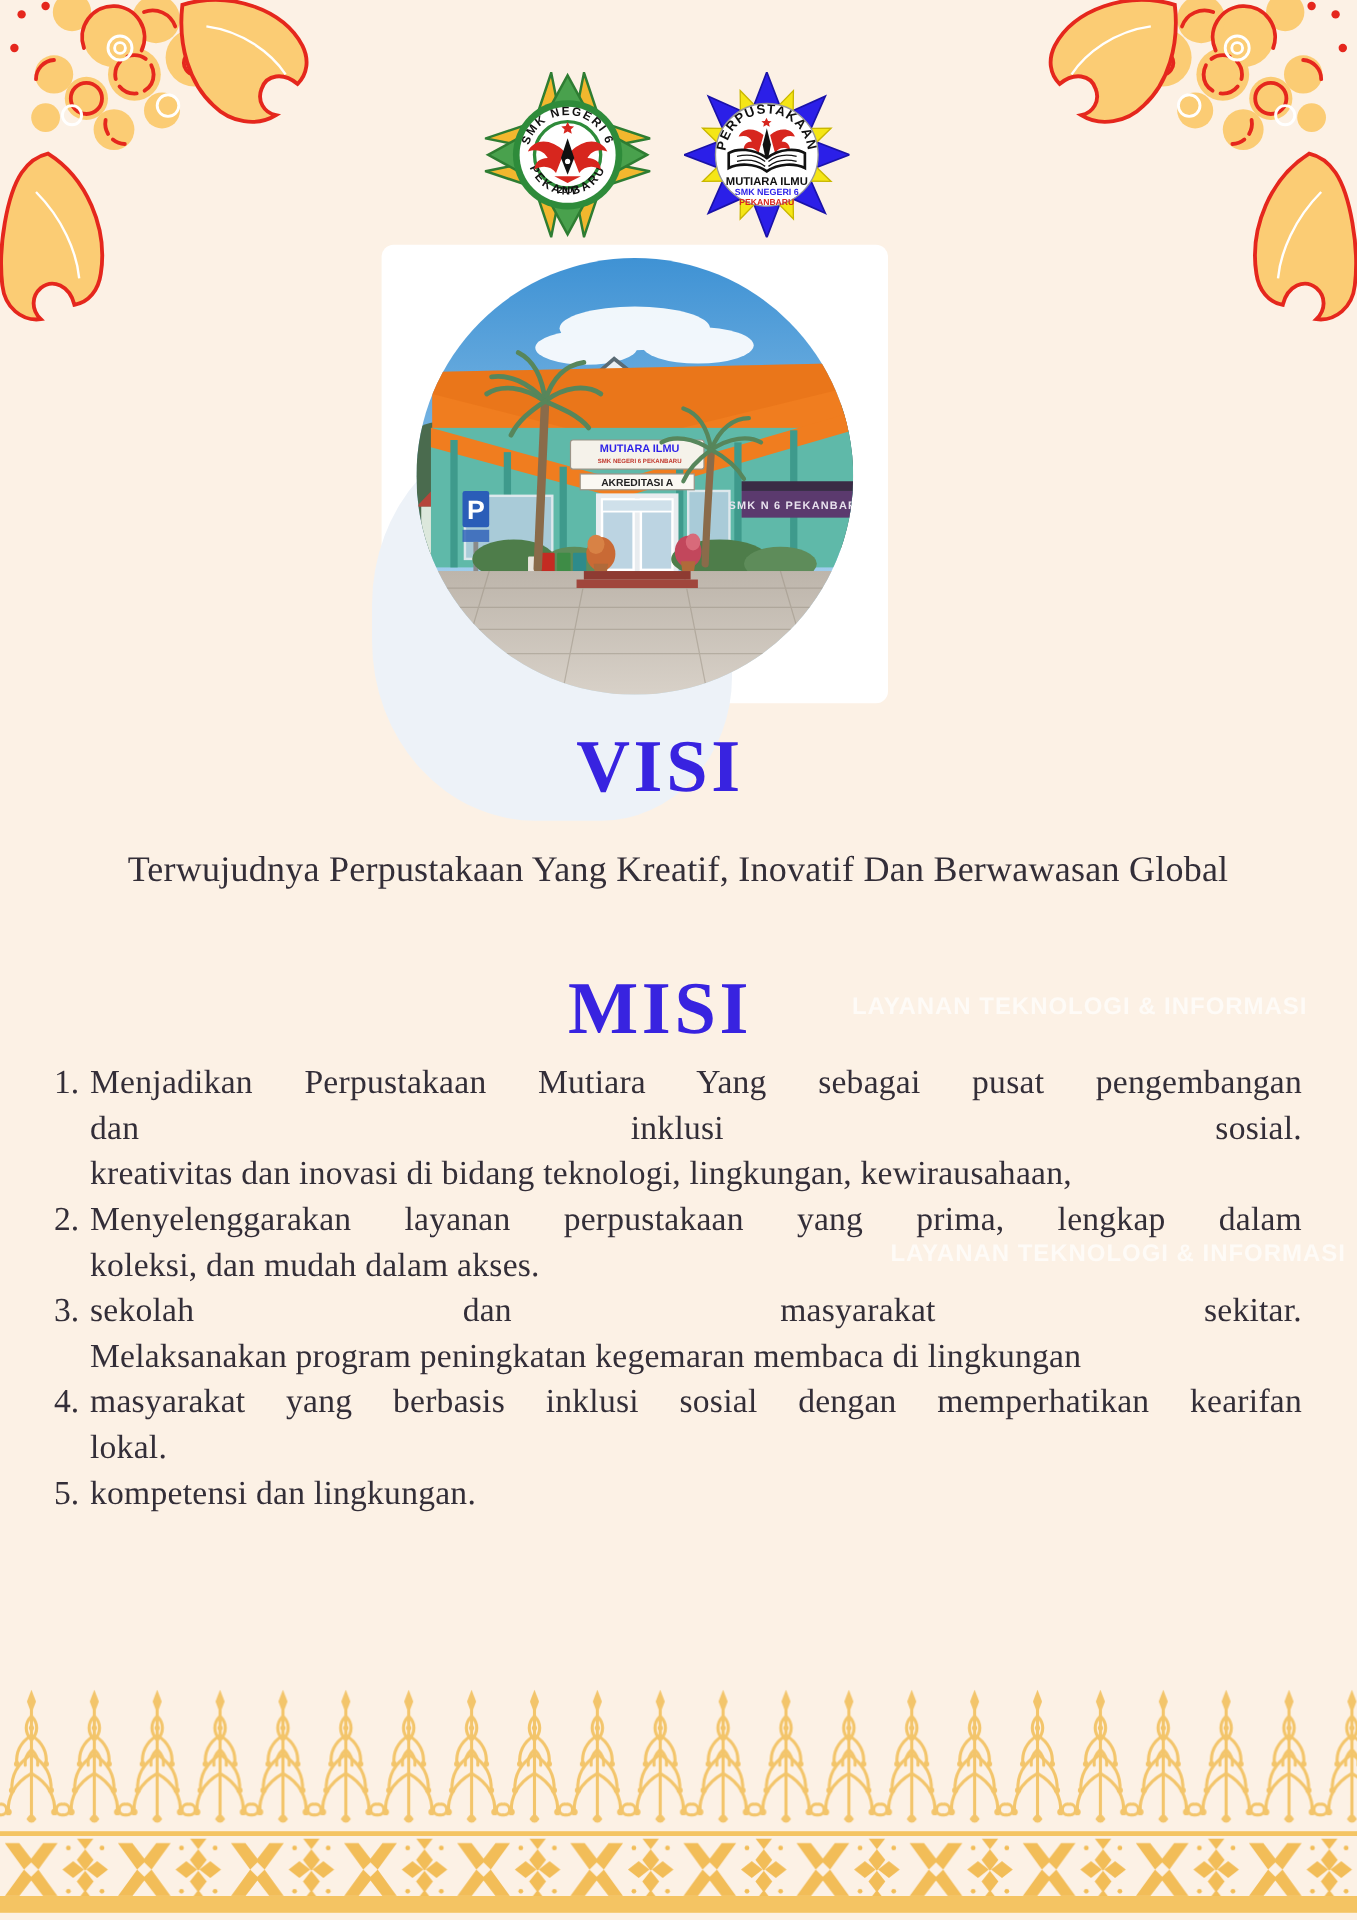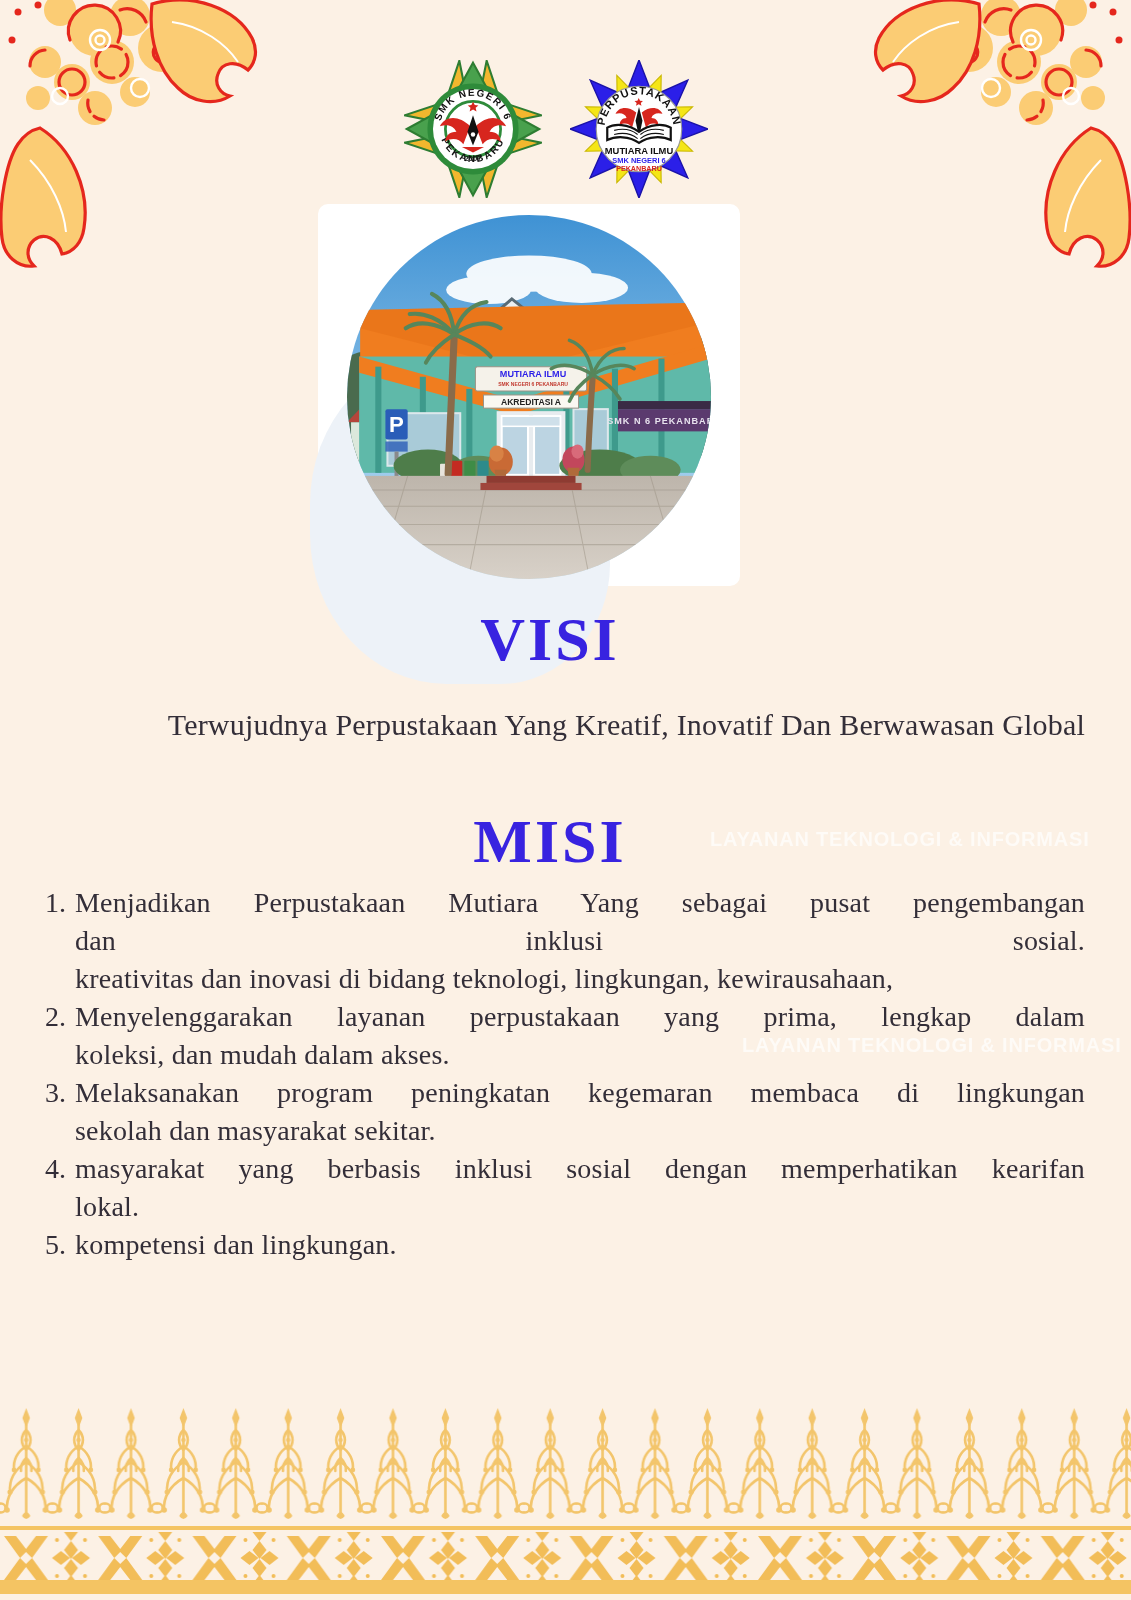--- a/index.html
+++ b/index.html
@@ -30,21 +30,21 @@
   }
   
   .big-title {
     position:absolute; left:0; width:1100px; text-align:center;
     font-weight:bold; font-size:62px; letter-spacing:3px; color:#3823E0;
   }
   .visi-title { top:592px;margin-top:12px; }
   .misi-title { top:806px; }
   .visi-text {
     position:absolute; left:45px; top:708px; width:1040px;
-    text-align:right; font-size:30px; color:#332E38; letter-spacing:0.2px;
+    text-align:center; font-size:30px; color:#332E38; letter-spacing:0.2px;
   }
   
   .misi-list { position:absolute; left:45px; top:884px; width:1040px;
     font-size:28px; line-height:38px; color:#332E38; }
   .mission { position:relative; padding-left:30px; }
   .mission .num { position:absolute; left:0; top:0; }
   .mline { text-align:justify; text-align-last:justify; letter-spacing:0.2px; }
   .mission .mline:last-child { text-align-last:left; }
   
   .watermark {
@@ -398,22 +398,22 @@
     <div class="mission">
       <span class="num">2.</span>
       <div class="mtext">
           <div class="mline">Menyelenggarakan layanan perpustakaan yang prima, lengkap dalam</div>
           <div class="mline">koleksi, dan mudah dalam akses.</div>
         </div>
     </div>
     <div class="mission">
       <span class="num">3.</span>
       <div class="mtext">
+          <div class="mline">sekolah dan masyarakat sekitar.</div>
           <div class="mline">Melaksanakan program peningkatan kegemaran membaca di lingkungan</div>
-          <div class="mline">sekolah dan masyarakat sekitar.</div>
         </div>
     </div>
     <div class="mission">
       <span class="num">4.</span>
       <div class="mtext">
           <div class="mline">masyarakat yang berbasis inklusi sosial dengan memperhatikan kearifan</div>
           <div class="mline">lokal.</div>
         </div>
     </div>
     <div class="mission">

